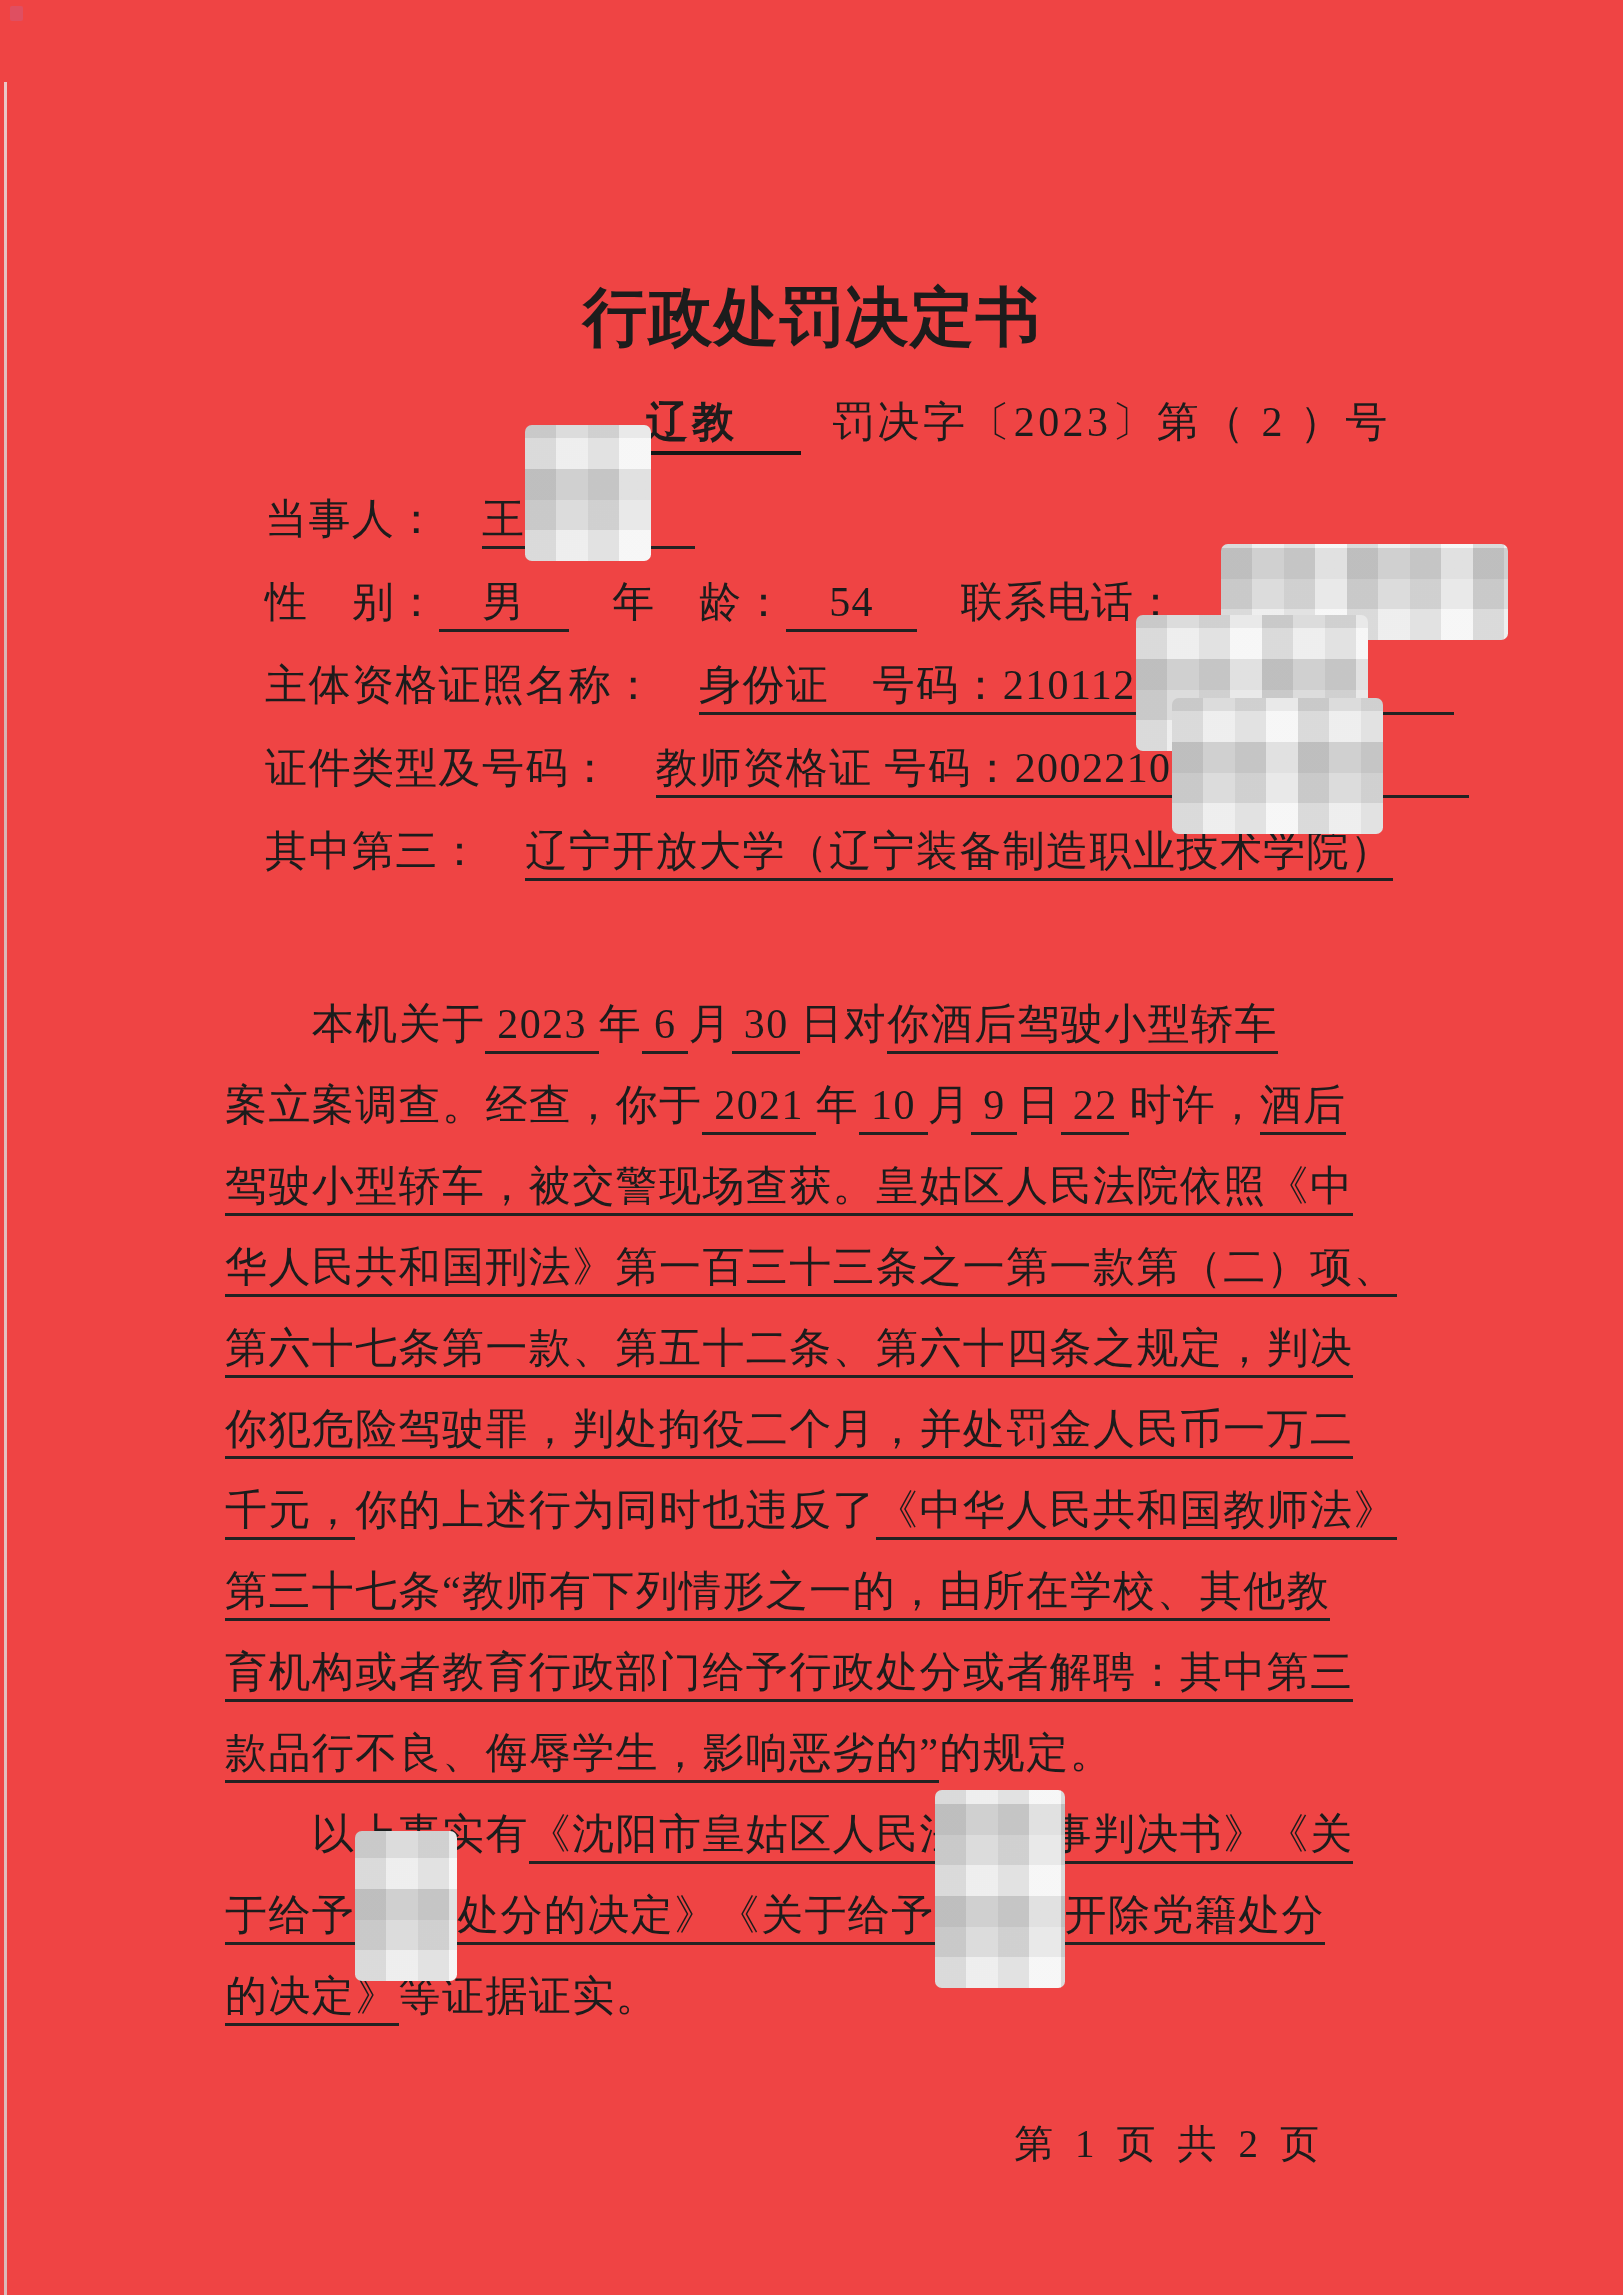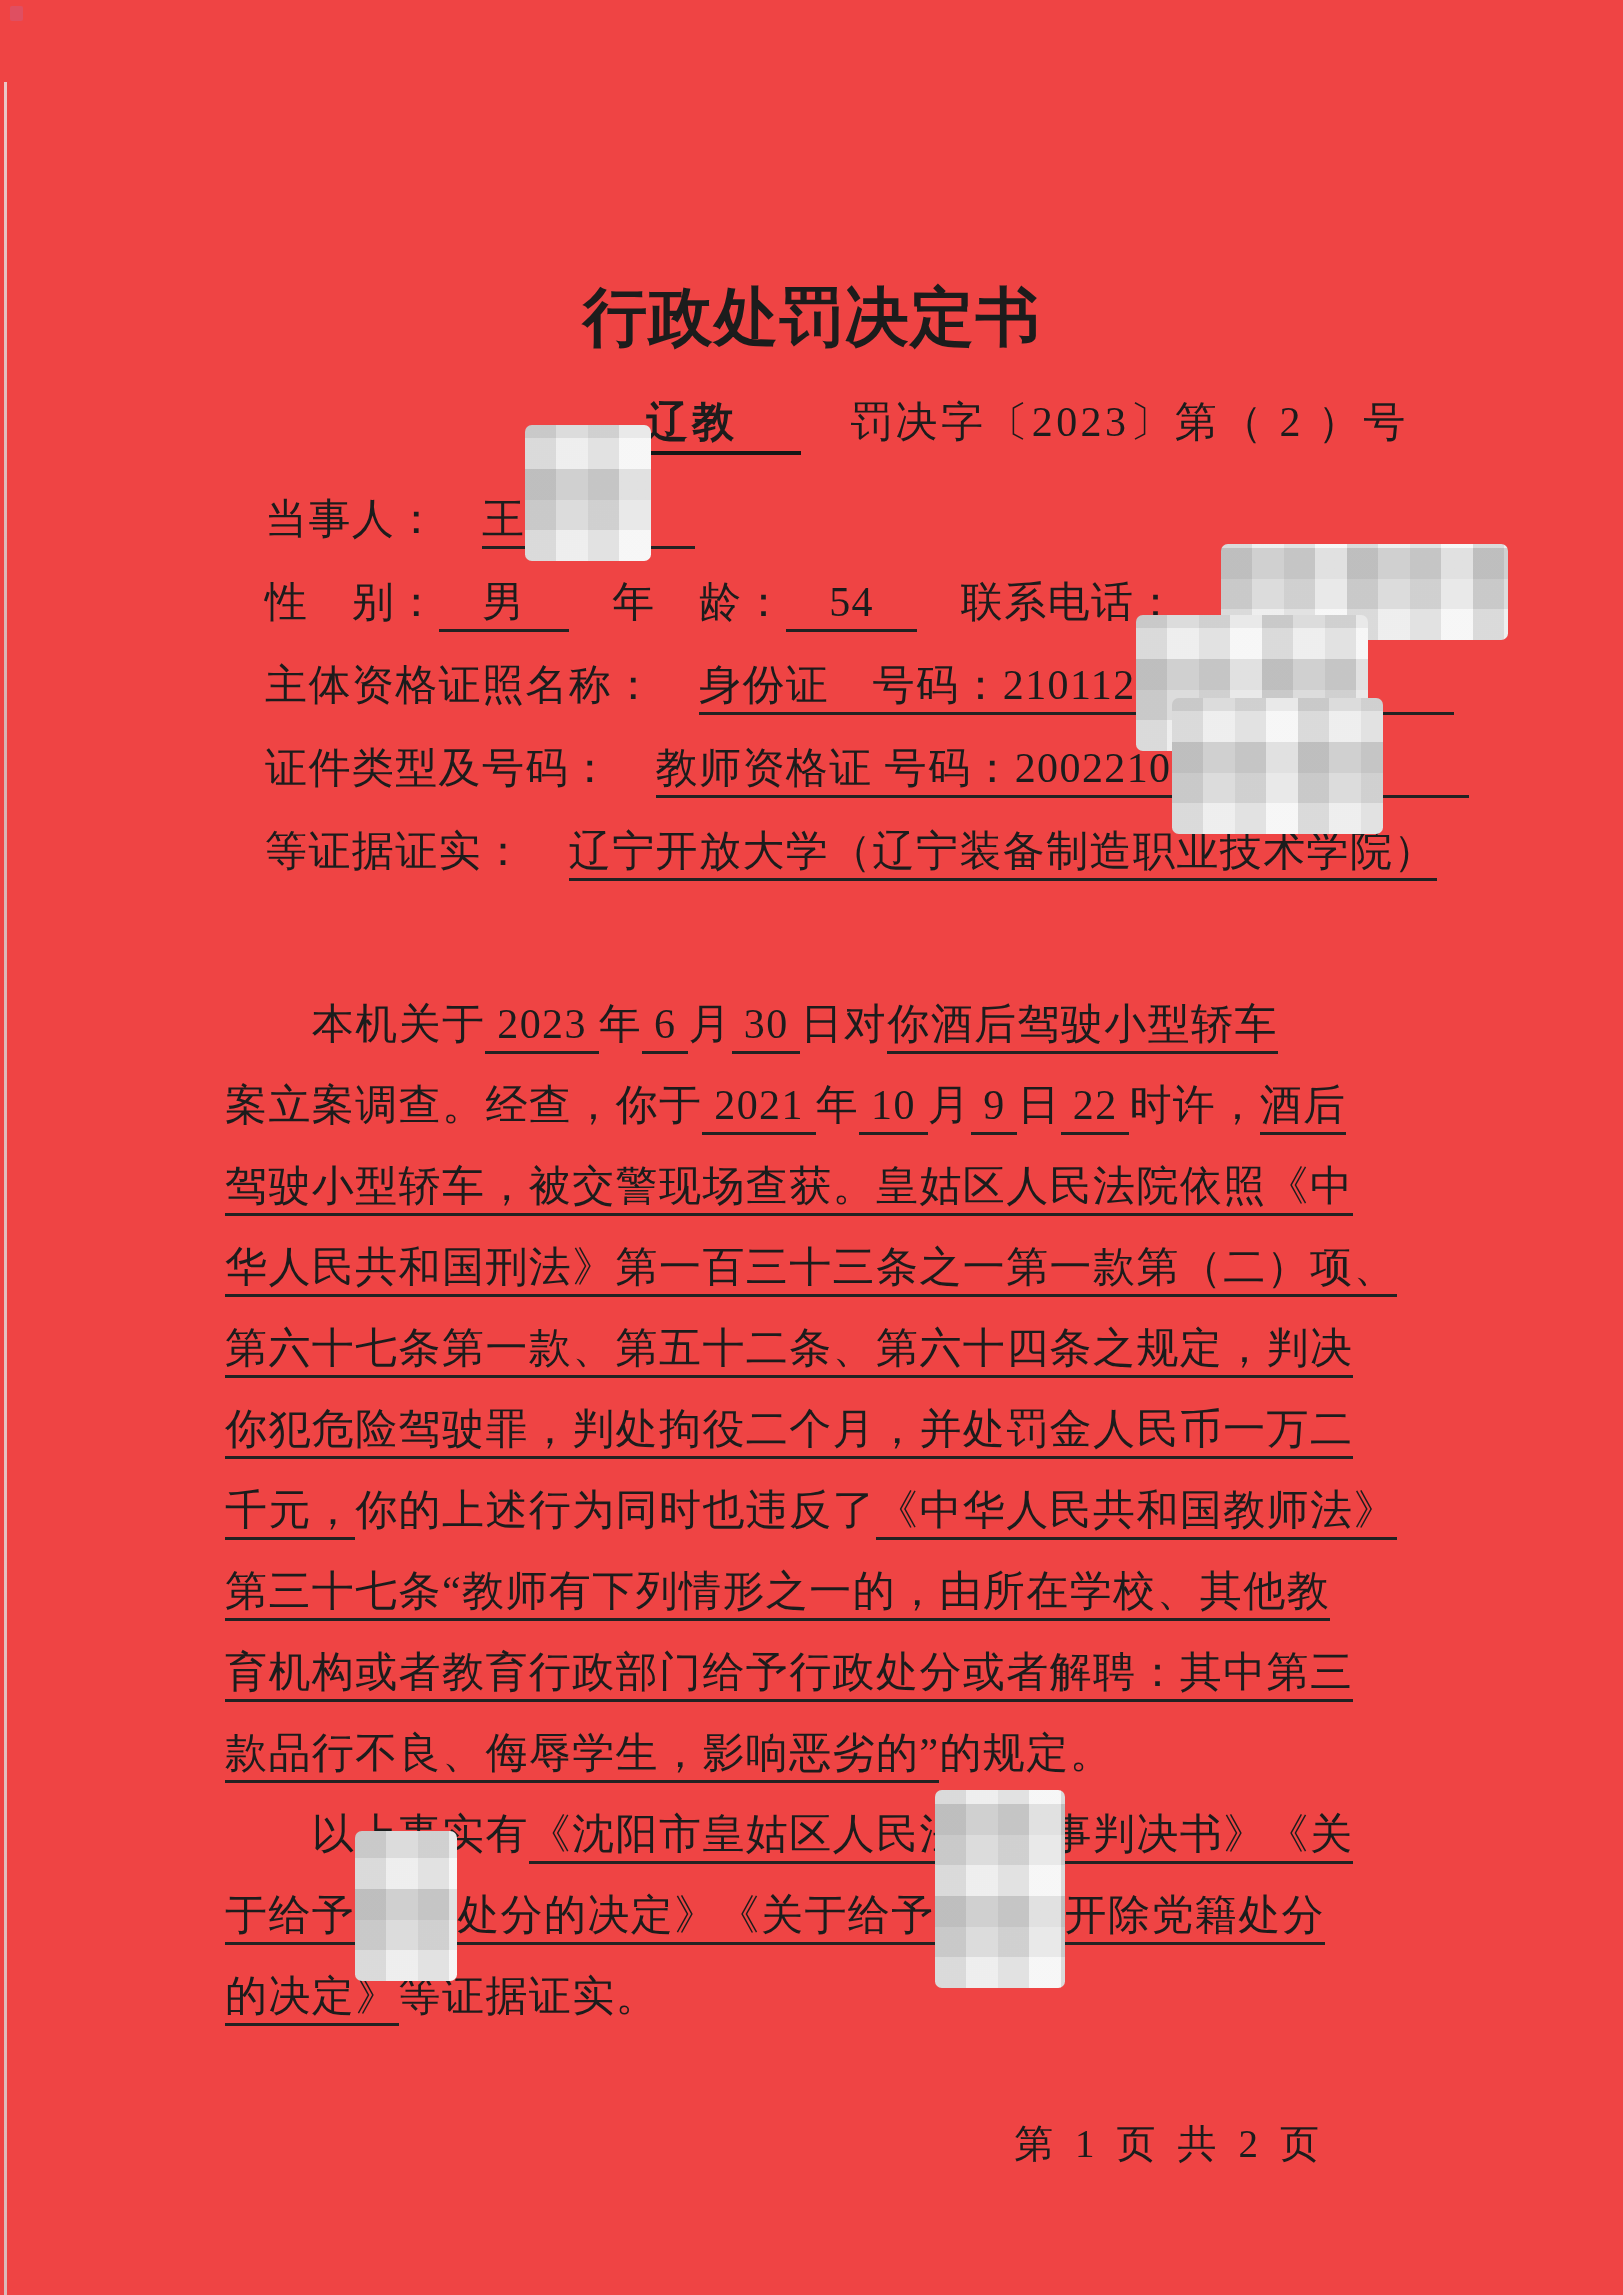--- a/index.html
+++ b/index.html
@@ -29,21 +29,21 @@
     position:absolute;top:394px;left:583px;
     font-size:42px;white-space:nowrap;
   }
   .agency{
     font-weight:700;
     padding:0 63px 5.5px 63px;
     border-bottom:4.1px solid #161616;
     letter-spacing:4.1px;
     text-align:right;
   }
-  .docrest{margin-left:49px;letter-spacing:3.4px;}
+  .docrest{margin-left:31px;letter-spacing:3.4px;}
   .content{
     position:absolute;left:225px;width:1207px;
     font-size:42px;letter-spacing:1.4px;
   }
   .fields{top:486px;}
   .bodytext{top:991px;}
   .fline{height:83px;line-height:67px;white-space:nowrap;margin-left:40px;}
   .bline{height:81px;line-height:67px;white-space:nowrap;}
   .seg{white-space:pre;}
   .u{border-bottom:3.4px solid #222222;padding-bottom:4.1px;}
@@ -75,21 +75,21 @@
 
   <h1 class="title">行政处罚决定书</h1>
 
   <div class="docline"><span class="agency">辽教</span><span class="docrest">罚决字〔2023〕第（ 2 ）号</span></div>
 
   <div class="content fields" id="fields">
       <div class="fline"><span class="seg">当事人：</span><span class="seg">　</span><span class="seg u">王</span><span class="seg rdw u" style="width: 126px;"><span class="mosaic" style="height: 136px; bottom: -17px;"></span></span><span class="seg u">　</span></div>
       <div class="fline"><span class="seg">性　别：</span><span class="seg u">　男　</span><span class="seg">　年　龄：</span><span class="seg u">　54　</span><span class="seg">　联系电话：</span><span class="seg">　</span><span class="seg rdw u" style="width: 287px;"><span class="mosaic" style="height: 96px; bottom: -13.6px;"></span></span></div>
       <div class="fline"><span class="seg">主体资格证照名称：</span><span class="seg">　</span><span class="seg u">身份证　号码：210112</span><span class="seg rdw u" style="width: 232px;"><span class="mosaic" style="height: 136px; bottom: -41px;"></span></span><span class="seg u">　　</span></div>
       <div class="fline"><span class="seg">证件类型及号码：</span><span class="seg">　</span><span class="seg u">教师资格证 号码：2002210</span><span class="seg rdw u" style="width: 211px;"><span class="mosaic" style="height: 136px; bottom: -41px;"></span></span><span class="seg u">　　</span></div>
-      <div class="fline"><span class="seg">等证据证实：</span><span class="seg">　</span><span class="seg u">辽宁开放大学（辽宁装备制造职业技术学院）</span></div>
+      <div class="fline"><span class="seg">其中第三：</span><span class="seg">　</span><span class="seg u">辽宁开放大学（辽宁装备制造职业技术学院）</span></div>
     </div>
 
   <div class="content bodytext" id="body">
       <div class="bline"><span class="seg">　　本机关于</span><span class="seg u"> 2023 </span><span class="seg">年</span><span class="seg u"> 6 </span><span class="seg">月</span><span class="seg u"> 30 </span><span class="seg">日对</span><span class="seg u">你酒后驾驶小型轿车</span></div>
       <div class="bline"><span class="seg">案立案调查。经查，你于</span><span class="seg u"> 2021 </span><span class="seg">年</span><span class="seg u"> 10 </span><span class="seg">月</span><span class="seg u"> 9 </span><span class="seg">日</span><span class="seg u"> 22 </span><span class="seg">时许，</span><span class="seg u">酒后</span></div>
       <div class="bline"><span class="seg u">驾驶小型轿车，被交警现场查获。皇姑区人民法院依照《中</span></div>
       <div class="bline"><span class="seg u">华人民共和国刑法》第一百三十三条之一第一款第（二）项、</span></div>
       <div class="bline"><span class="seg u">第六十七条第一款、第五十二条、第六十四条之规定，判决</span></div>
       <div class="bline"><span class="seg u">你犯危险驾驶罪，判处拘役二个月，并处罚金人民币一万二</span></div>
       <div class="bline"><span class="seg u">千元，</span><span class="seg">你的上述行为同时也违反了</span><span class="seg u">《中华人民共和国教师法》</span></div>

